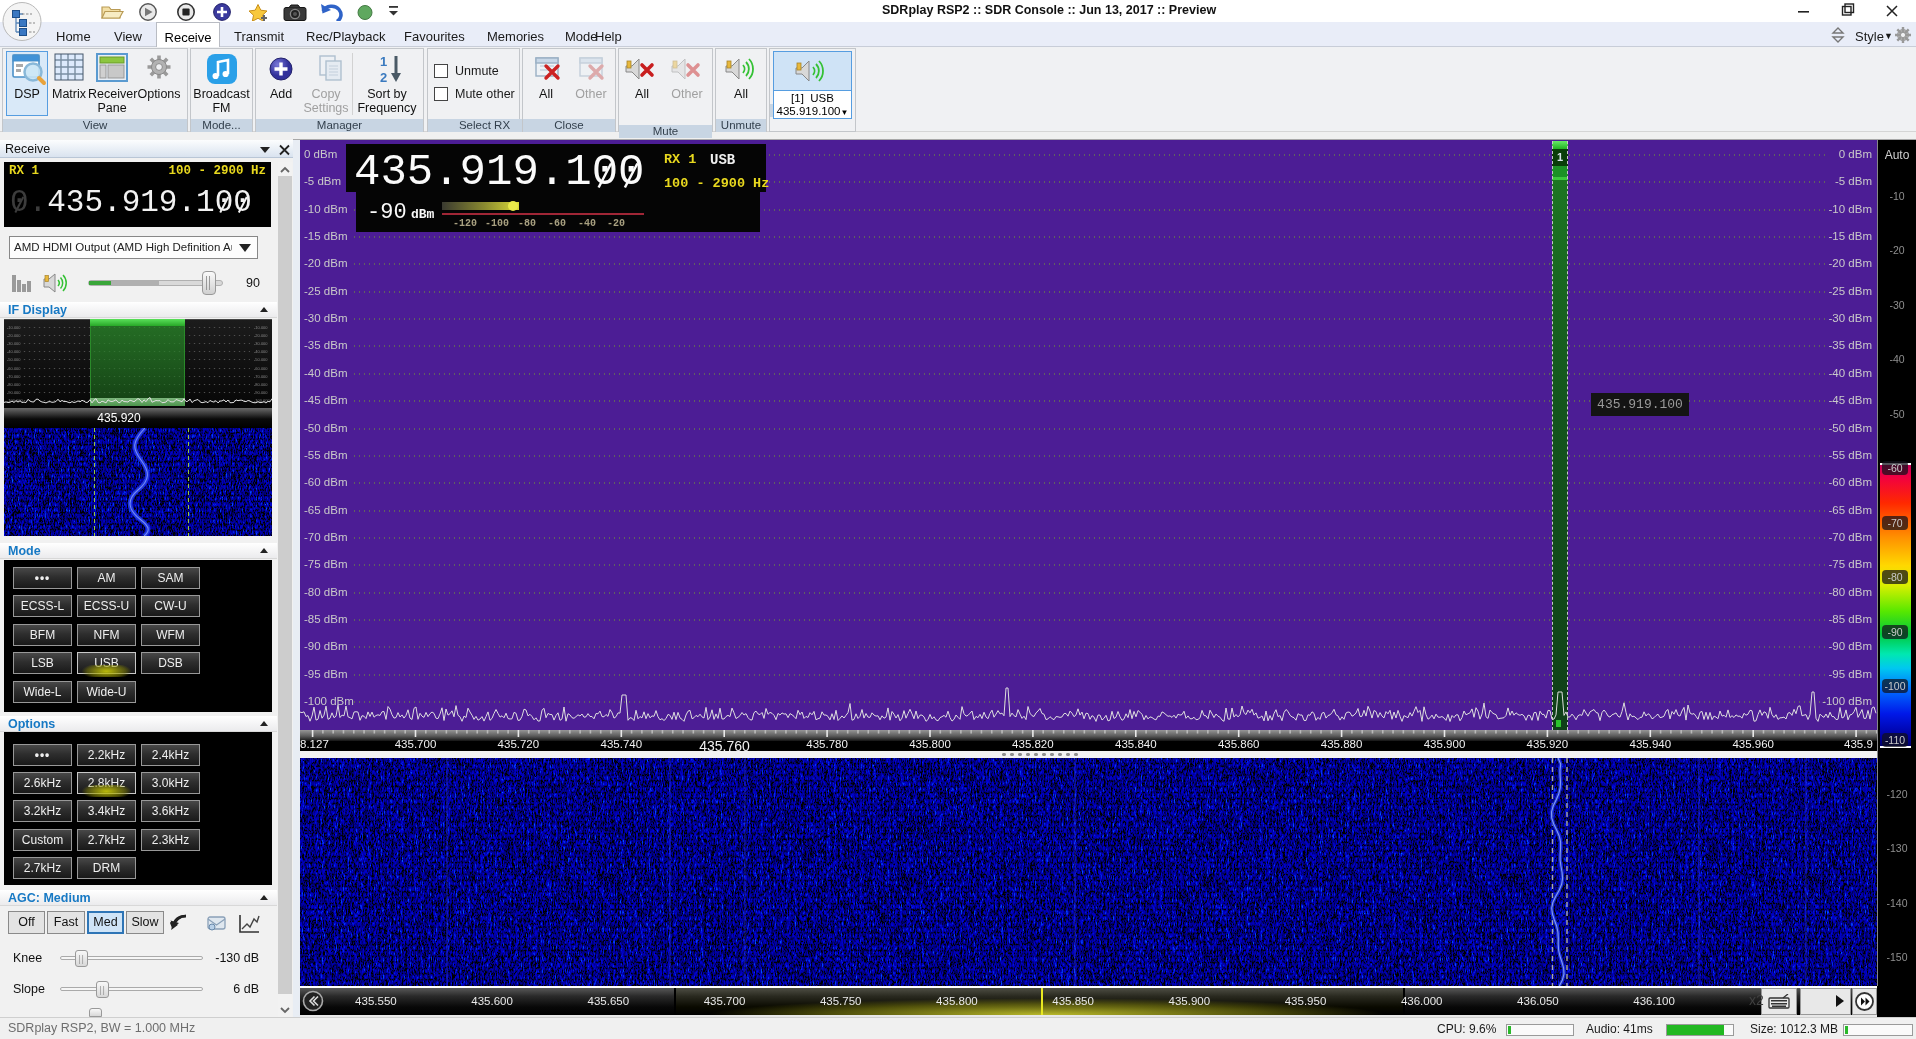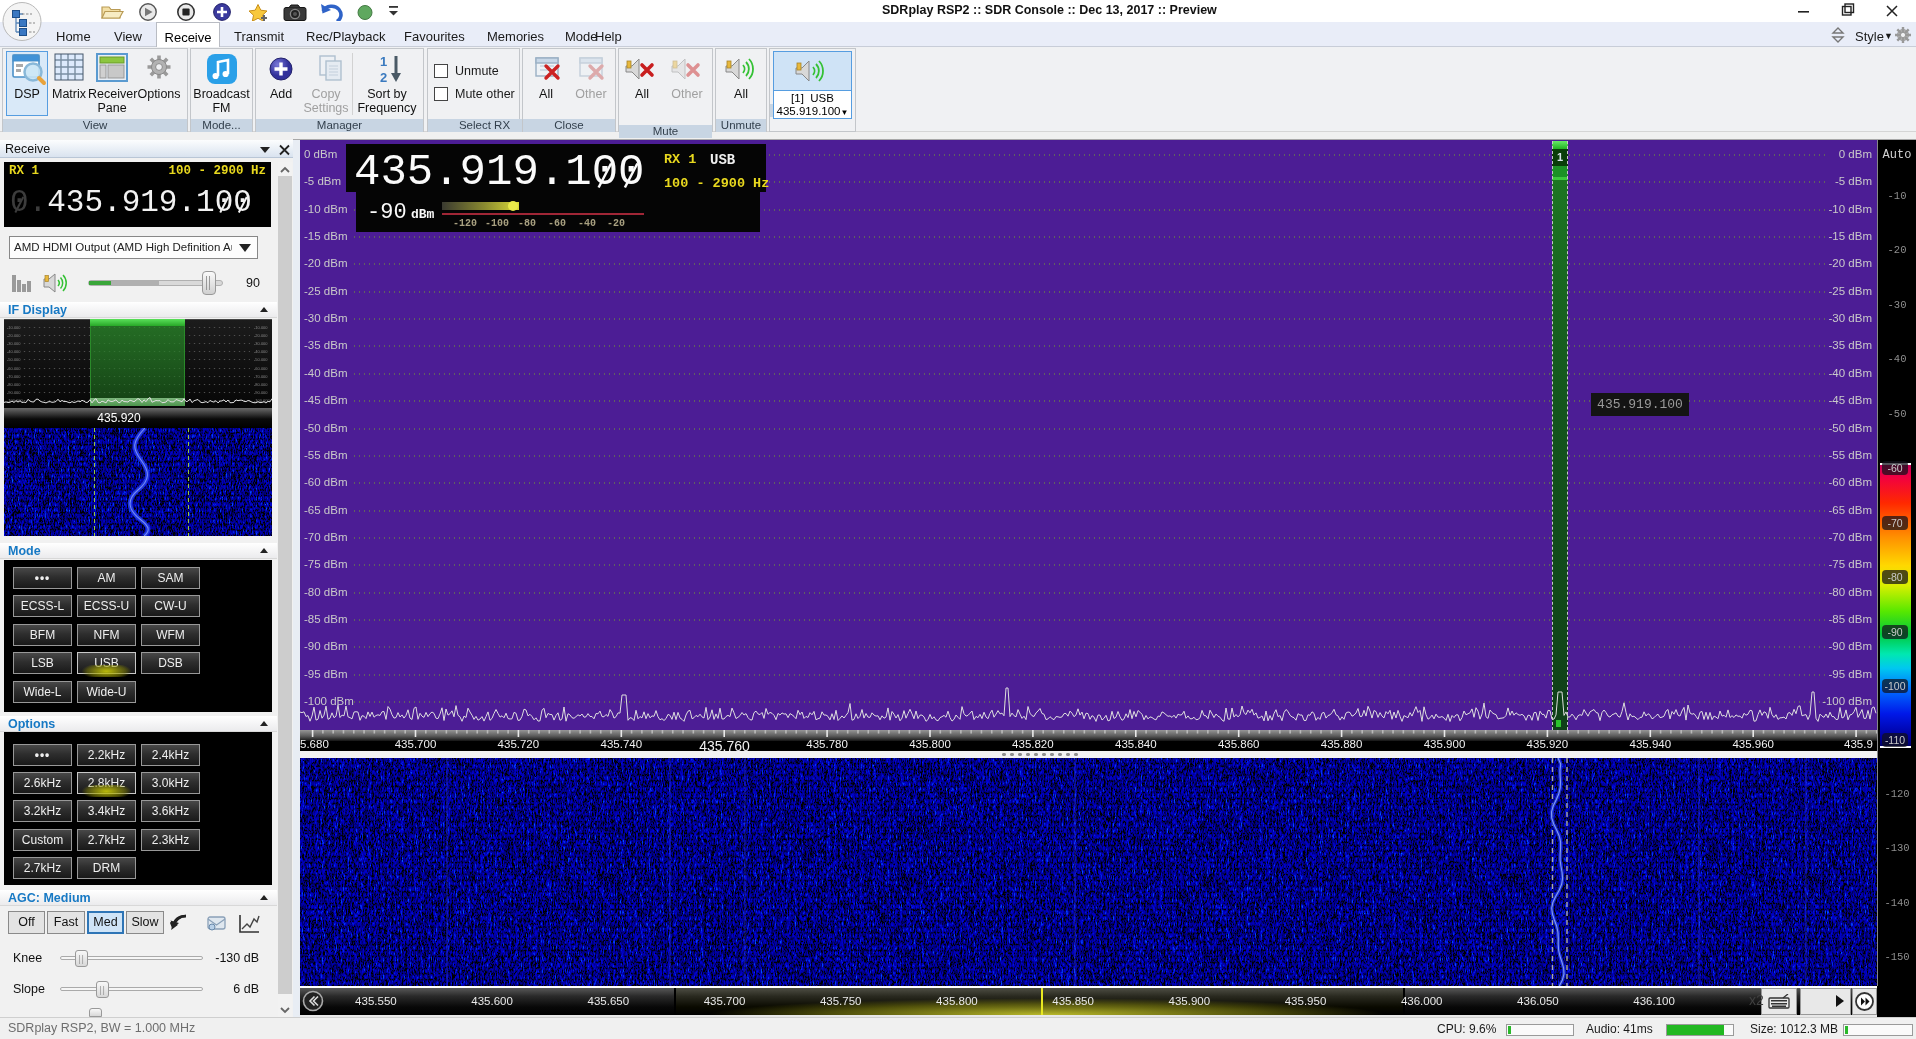--- a/index.html
+++ b/index.html
@@ -31,32 +31,32 @@
 .slider-track { position:absolute; height:4px; background:#f6f6f6; border:1px solid #aaa; border-radius:2px; }
 .slider-thumb { position:absolute; width:13px; height:17px; background:linear-gradient(#f8f8f8,#d8d8d8); border:1px solid #999; border-radius:3px; }
 
 #spectrum { left:300px; top:140px; width:1577px; height:590px; background:#4c1d95; overflow:hidden; }
 .dblabel { position:absolute; font-size:11.5px; color:#c9c9c9; white-space:nowrap; }
 .gridline { position:absolute; left:52px; width:1473px; height:2px;
   background-image:radial-gradient(circle, #606060 34%, transparent 36%);
   background-size:5px 2px; background-repeat:repeat-x; }
 
 #rightcol { left:1877px; top:140px; width:39px; height:877px; background:#000; border-left:1px solid #888; }
-.rtick { position:absolute; width:100%; text-align:center; font-size:10.5px; color:#8f8f8f;font-family:Liberation Mono, monospace; }
+.rtick { position:absolute; width:100%; text-align:center; font-size:10.5px; color:#8f8f8f; }
 .badge { position:absolute; left:4px; width:26px; height:14px; background:rgba(16,16,26,0.72); border-radius:4px; text-align:center; font-size:10.5px; color:#c9c9c9; line-height:14px; }
 
 #navbar { left:300px; top:986px; width:1590px; height:31px; background:#e8e8e8; }
 #statusbar { left:0; top:1017px; width:1916px; height:22px; background:#f0f0f0; border-top:1px solid #cfcfcf; }
 .navlabel { position:absolute; top:9px; font-size:11.5px; color:#e8e8e8; transform:translateX(-50%); }
 </style>
 </head>
 <body>
 
 <div class="abs" id="titlebar"></div>
-<div class="abs" id="title">SDRplay RSP2 :: SDR Console :: Dec 13, 2017 :: Preview</div>
+<div class="abs" id="title">SDRplay RSP2 :: SDR Console :: Jun 13, 2017 :: Preview</div>
 
 <svg class="abs" style="left:1790px;top:0;width:126px;height:22px">
   <rect x="8" y="11" width="11" height="1.6" fill="#222"></rect>
   <rect x="52.5" y="6.5" width="8.5" height="8.5" fill="none" stroke="#222" stroke-width="1.4"></rect>
   <rect x="55" y="4" width="8.5" height="8.5" fill="none" stroke="#222" stroke-width="1.4"></rect>
   <path d="M 97 6 L 107 16 M 107 6 L 97 16" stroke="#222" stroke-width="1.5"></path>
 </svg>
 
 <div class="abs" id="tabrow"></div>
 <div class="abs" id="activetab">Receive</div>
@@ -742,21 +742,21 @@
       <div class="abs" style="left:502.1px;top:8px;width:50px;text-align:center;font-size:11.5px;color:#f0f0f0">435.780</div>
       <div class="abs" style="left:605.0000000000001px;top:8px;width:50px;text-align:center;font-size:11.5px;color:#f0f0f0">435.800</div>
       <div class="abs" style="left:707.9000000000001px;top:8px;width:50px;text-align:center;font-size:11.5px;color:#f0f0f0">435.820</div>
       <div class="abs" style="left:810.8000000000001px;top:8px;width:50px;text-align:center;font-size:11.5px;color:#f0f0f0">435.840</div>
       <div class="abs" style="left:913.7px;top:8px;width:50px;text-align:center;font-size:11.5px;color:#f0f0f0">435.860</div>
       <div class="abs" style="left:1016.5999999999999px;top:8px;width:50px;text-align:center;font-size:11.5px;color:#f0f0f0">435.880</div>
       <div class="abs" style="left:1119.5px;top:8px;width:50px;text-align:center;font-size:11.5px;color:#f0f0f0">435.900</div>
       <div class="abs" style="left:1222.4px;top:8px;width:50px;text-align:center;font-size:11.5px;color:#f0f0f0">435.920</div>
       <div class="abs" style="left:1325.3px;top:8px;width:50px;text-align:center;font-size:11.5px;color:#f0f0f0">435.940</div>
       <div class="abs" style="left:1428.2px;top:8px;width:50px;text-align:center;font-size:11.5px;color:#f0f0f0">435.960</div>
-      <div class="abs" style="left:0px;top:8px;font-size:11.5px;color:#f0f0f0">5.680</div>
+      <div class="abs" style="left:0px;top:8px;font-size:11.5px;color:#f0f0f0">8.127</div>
       <div class="abs" style="left:1544px;top:8px;font-size:11.5px;color:#f0f0f0">435.9</div>
     </div>
 </div>
 
 <div class="abs" style="left:300px;top:751px;width:1577px;height:7px;background:#f2f2f2">
   <div class="abs" style="left:700px;top:2px;width:80px;height:3px;background-image:radial-gradient(circle,#909090 40%,transparent 45%);background-size:8px 3px"></div>
 </div>
 
 <svg class="abs" style="left:300px;top:758px;width:1577px;height:228px">
   <defs>

